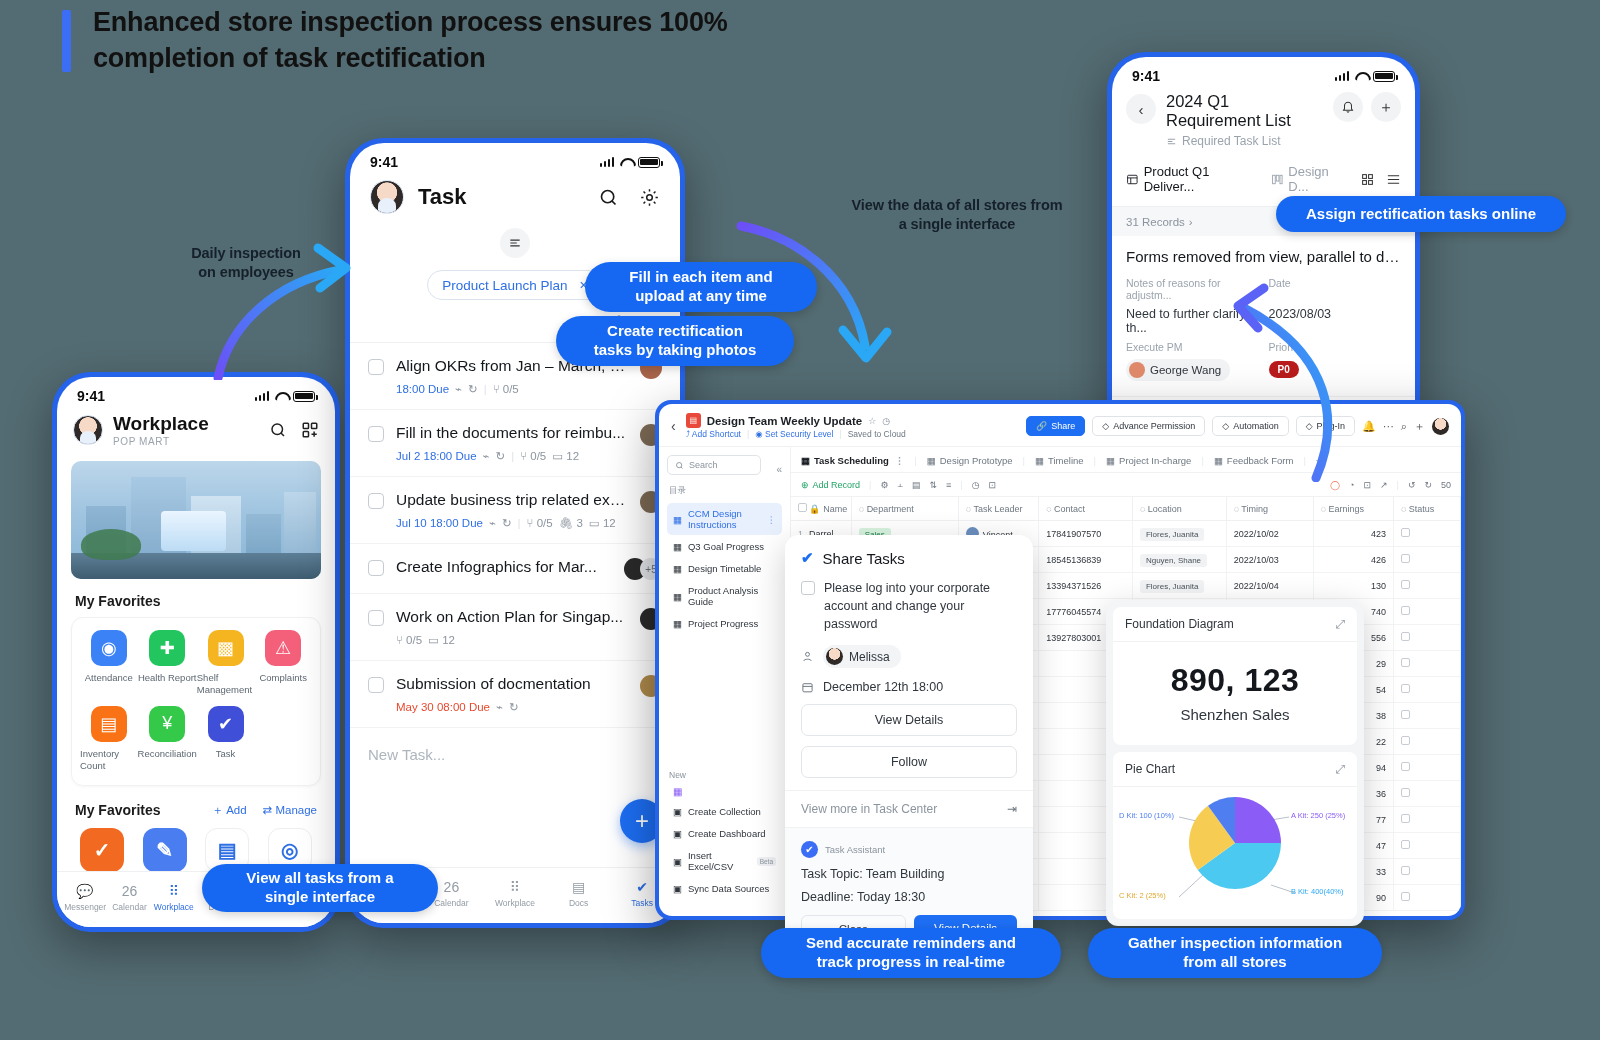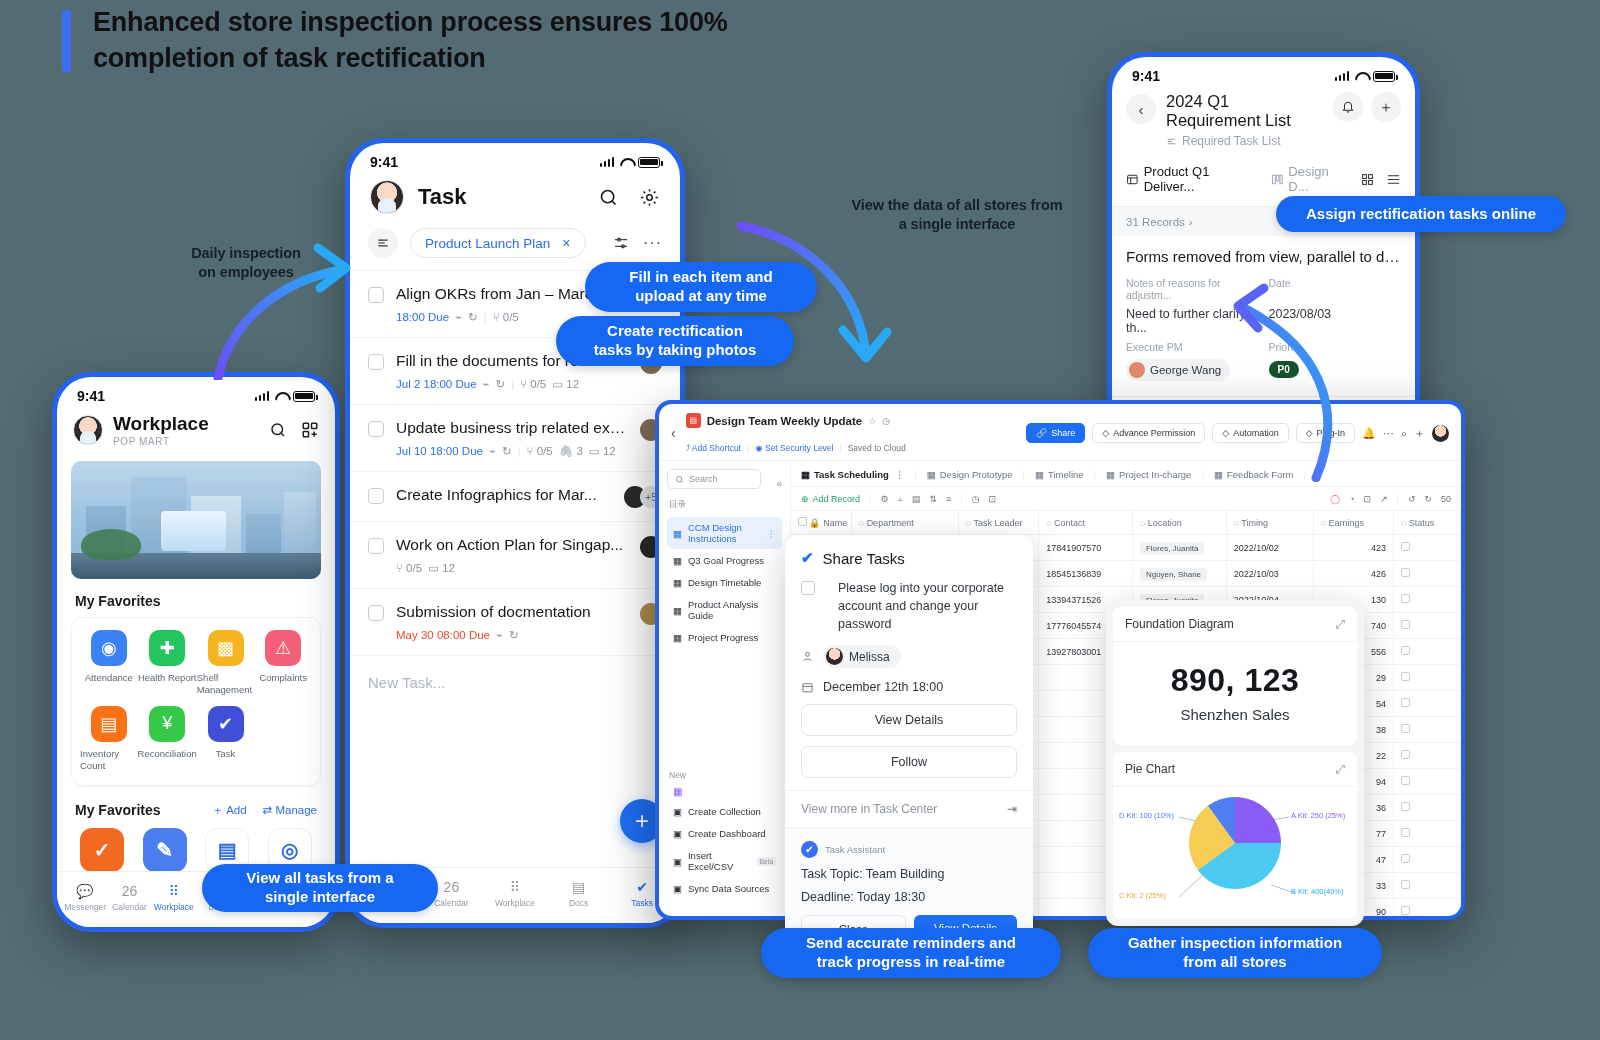--- a/index.html
+++ b/index.html
@@ -109,21 +109,21 @@
   .tab { flex: 1; display: flex; flex-direction: column; align-items: center; gap: 3px;
     font-size: 8.5px; color: #939ba4; }
   .tab.active { color: #2f6fe4; }
   .tab-ic { font-size: 14px; }
 
   
   #phone-task { left: 345px; top: 138px; width: 340px; height: 790px; }
   .tk-header { display: flex; align-items: center; gap: 14px; padding: 6px 20px 12px; }
   .tk-title { font-size: 22px; font-weight: 600; color: #111; }
   .tk-acts { margin-left: auto; display: flex; gap: 20px; color: #1b1b1b; }
-  .tk-filter { display: flex; align-items: center; gap: 12px; padding: 2px 18px 12px; }
+  .tk-filter { display: flex; align-items: center; gap: 12px; padding: 2px 18px 12px; flex-direction: column; }
   .fbtn { width: 30px; height: 30px; border-radius: 50%; background: #f3f4f6; display:flex;
     align-items:center; justify-content:center; color:#333; font-size:13px; }
   .chip { border: 1px solid #dbe3ef; border-radius: 999px; padding: 6px 14px; font-size: 13.5px;
     color: #2f6fe4; display: flex; align-items: center; gap: 12px; }
   .chip .x { color: #2f6fe4; font-size: 14px; }
   .tk-list { border-top: 1px solid #eef0f2; background:#fff; }
   .task-row { padding: 14px 18px 13px; border-bottom: 1px solid #f0f2f4; display: flex; gap: 12px; }
   .cbx { width: 16px; height: 16px; border: 1.6px solid #c7ccd3; border-radius: 4px; flex: none; margin-top: 2px; }
   .task-main { flex: 1; min-width: 0; }
   .task-title { font-size: 15.5px; color: #14181d; white-space: nowrap; overflow: hidden; text-overflow: ellipsis; }
@@ -157,35 +157,35 @@
   .rq-records { display: flex; align-items: center; padding: 8px 14px; background: #f6f7f9;
     font-size: 11.5px; color: #8b949e; }
   .rq-card { padding: 12px 14px 14px; border-bottom: 1px solid #f0f2f4; }
   .rq-ct { font-size: 15px; color: #14181d; white-space: nowrap; overflow: hidden; text-overflow: ellipsis; }
   .rq-grid { display: grid; grid-template-columns: 1fr 1fr; gap: 6px 10px; margin-top: 12px; }
   .rq-lbl { font-size: 10.5px; color: #9aa3ad; }
   .rq-val { font-size: 12.5px; color: #30363d; }
   .rq-person { display: inline-flex; align-items: center; gap: 5px; background: #f2f3f5;
     border-radius: 999px; padding: 3px 9px 3px 3px; font-size: 11.5px; color: #30363d; }
   .rq-person .pa { width: 16px; height: 16px; border-radius: 50%; background: #e08a6b; }
-  .badge-p0 { background: #14532d; color: #fff; font-size: 10px; font-weight: 700;
+  .badge-p0 { background: #b91c1c; color: #fff; font-size: 10px; font-weight: 700;
     border-radius: 999px; padding: 3px 9px; display: inline-block; }
 
   
   #desk { position: absolute; left: 655px; top: 400px; width: 810px; height: 520px;
     background: #2563eb; border-radius: 16px; padding: 4px;
     box-shadow: 0 18px 50px rgba(0,0,0,.38); }
   .desk-inner { background: #fff; border-radius: 13px; overflow: hidden; width: 100%; height: 100%;
     position: relative; display: flex; flex-direction: column; }
   .d-top { display: flex; align-items: center; padding: 9px 12px 7px; gap: 10px; border-bottom: 1px solid #f0f1f3; }
   .d-back { color: #444; font-size: 14px; }
   .d-doc-ic { width: 15px; height: 15px; border-radius: 3px; background: #e8493a; color:#fff;
     font-size:8px; display:flex; align-items:center; justify-content:center; }
   .d-title { font-size: 11.5px; color: #1b1f24; font-weight: 600; }
-  .d-meta { font-size: 8.5px; color: #6e7781; margin-top: 15px; display: flex; gap: 6px; align-items: center; }
+  .d-meta { font-size: 8.5px; color: #6e7781; margin-top: 1px; display: flex; gap: 6px; align-items: center; }
   .d-meta .lnk { color: #2f6fe4; }
   .d-meta .bar { color: #dfe3e8; }
   .d-topright { margin-left: auto; display: flex; align-items: center; gap: 7px; }
   .d-btn { border: 1px solid #dfe3e8; border-radius: 5px; padding: 4px 9px; font-size: 9px; color: #30363d;
     display: flex; align-items: center; gap: 4px; background:#fff; }
   .d-btn.primary { background: #1d6ef3; border-color: #1d6ef3; color: #fff; }
   .d-body { display: flex; flex: 1; min-height: 0; }
   .d-side { width: 132px; border-right: 1px solid #f0f1f3; padding: 8px; position: relative; }
   .d-search { display: flex; align-items: center; gap: 5px; border: 1px solid #dfe3e8; border-radius: 5px;
     padding: 4px 7px; font-size: 9px; color: #8b949e; }
@@ -215,21 +215,21 @@
   .tcbx { width: 9px; height: 9px; border: 1px solid #c7ccd3; border-radius: 2px; display: inline-block; }
   .num { text-align: right; }
 
   
   #share-panel { position: absolute; left: 785px; top: 535px; width: 248px;
     background: #fff; border-radius: 14px; box-shadow: 0 10px 34px rgba(0,0,0,.20); z-index: 40;
     overflow: hidden; }
   .sp-sec { padding: 14px 16px 12px; }
   .sp-title { display: flex; align-items: center; gap: 9px; font-size: 15px; color: #14181d; }
   .sp-check { color: #1d6ef3; font-size: 15px; font-weight: 700; }
-  .sp-line { display: flex; gap: 23px; margin-top: 12px; font-size: 12.5px; color: #30363d; line-height: 1.45; }
+  .sp-line { display: flex; gap: 9px; margin-top: 12px; font-size: 12.5px; color: #30363d; line-height: 1.45; }
   .sp-cbx { width: 14px; height: 14px; border: 1.4px solid #c7ccd3; border-radius: 3px; flex: none; margin-top: 2px; }
   .sp-row { display: flex; align-items: center; gap: 9px; margin-top: 12px; font-size: 12.5px; color: #30363d; }
   .sp-chip { display: inline-flex; align-items: center; gap: 6px; background: #f3f4f6;
     border-radius: 999px; padding: 3px 11px 3px 3px; font-size: 12px; }
   .sp-chip .pa { width: 17px; height: 17px; border-radius: 50%;
     background: radial-gradient(circle at 50% 35%, #f6d9c6 0 40%, #2f2a28 42% 100%); }
   .sp-btn { border: 1px solid #e2e5e9; border-radius: 7px; padding: 8px 0; text-align: center;
     font-size: 12.5px; color: #30363d; margin-top: 10px; }
   .sp-more { border-top: 1px solid #f0f1f3; padding: 11px 16px; display: flex; align-items: center;
     font-size: 12px; color: #8b949e; }

